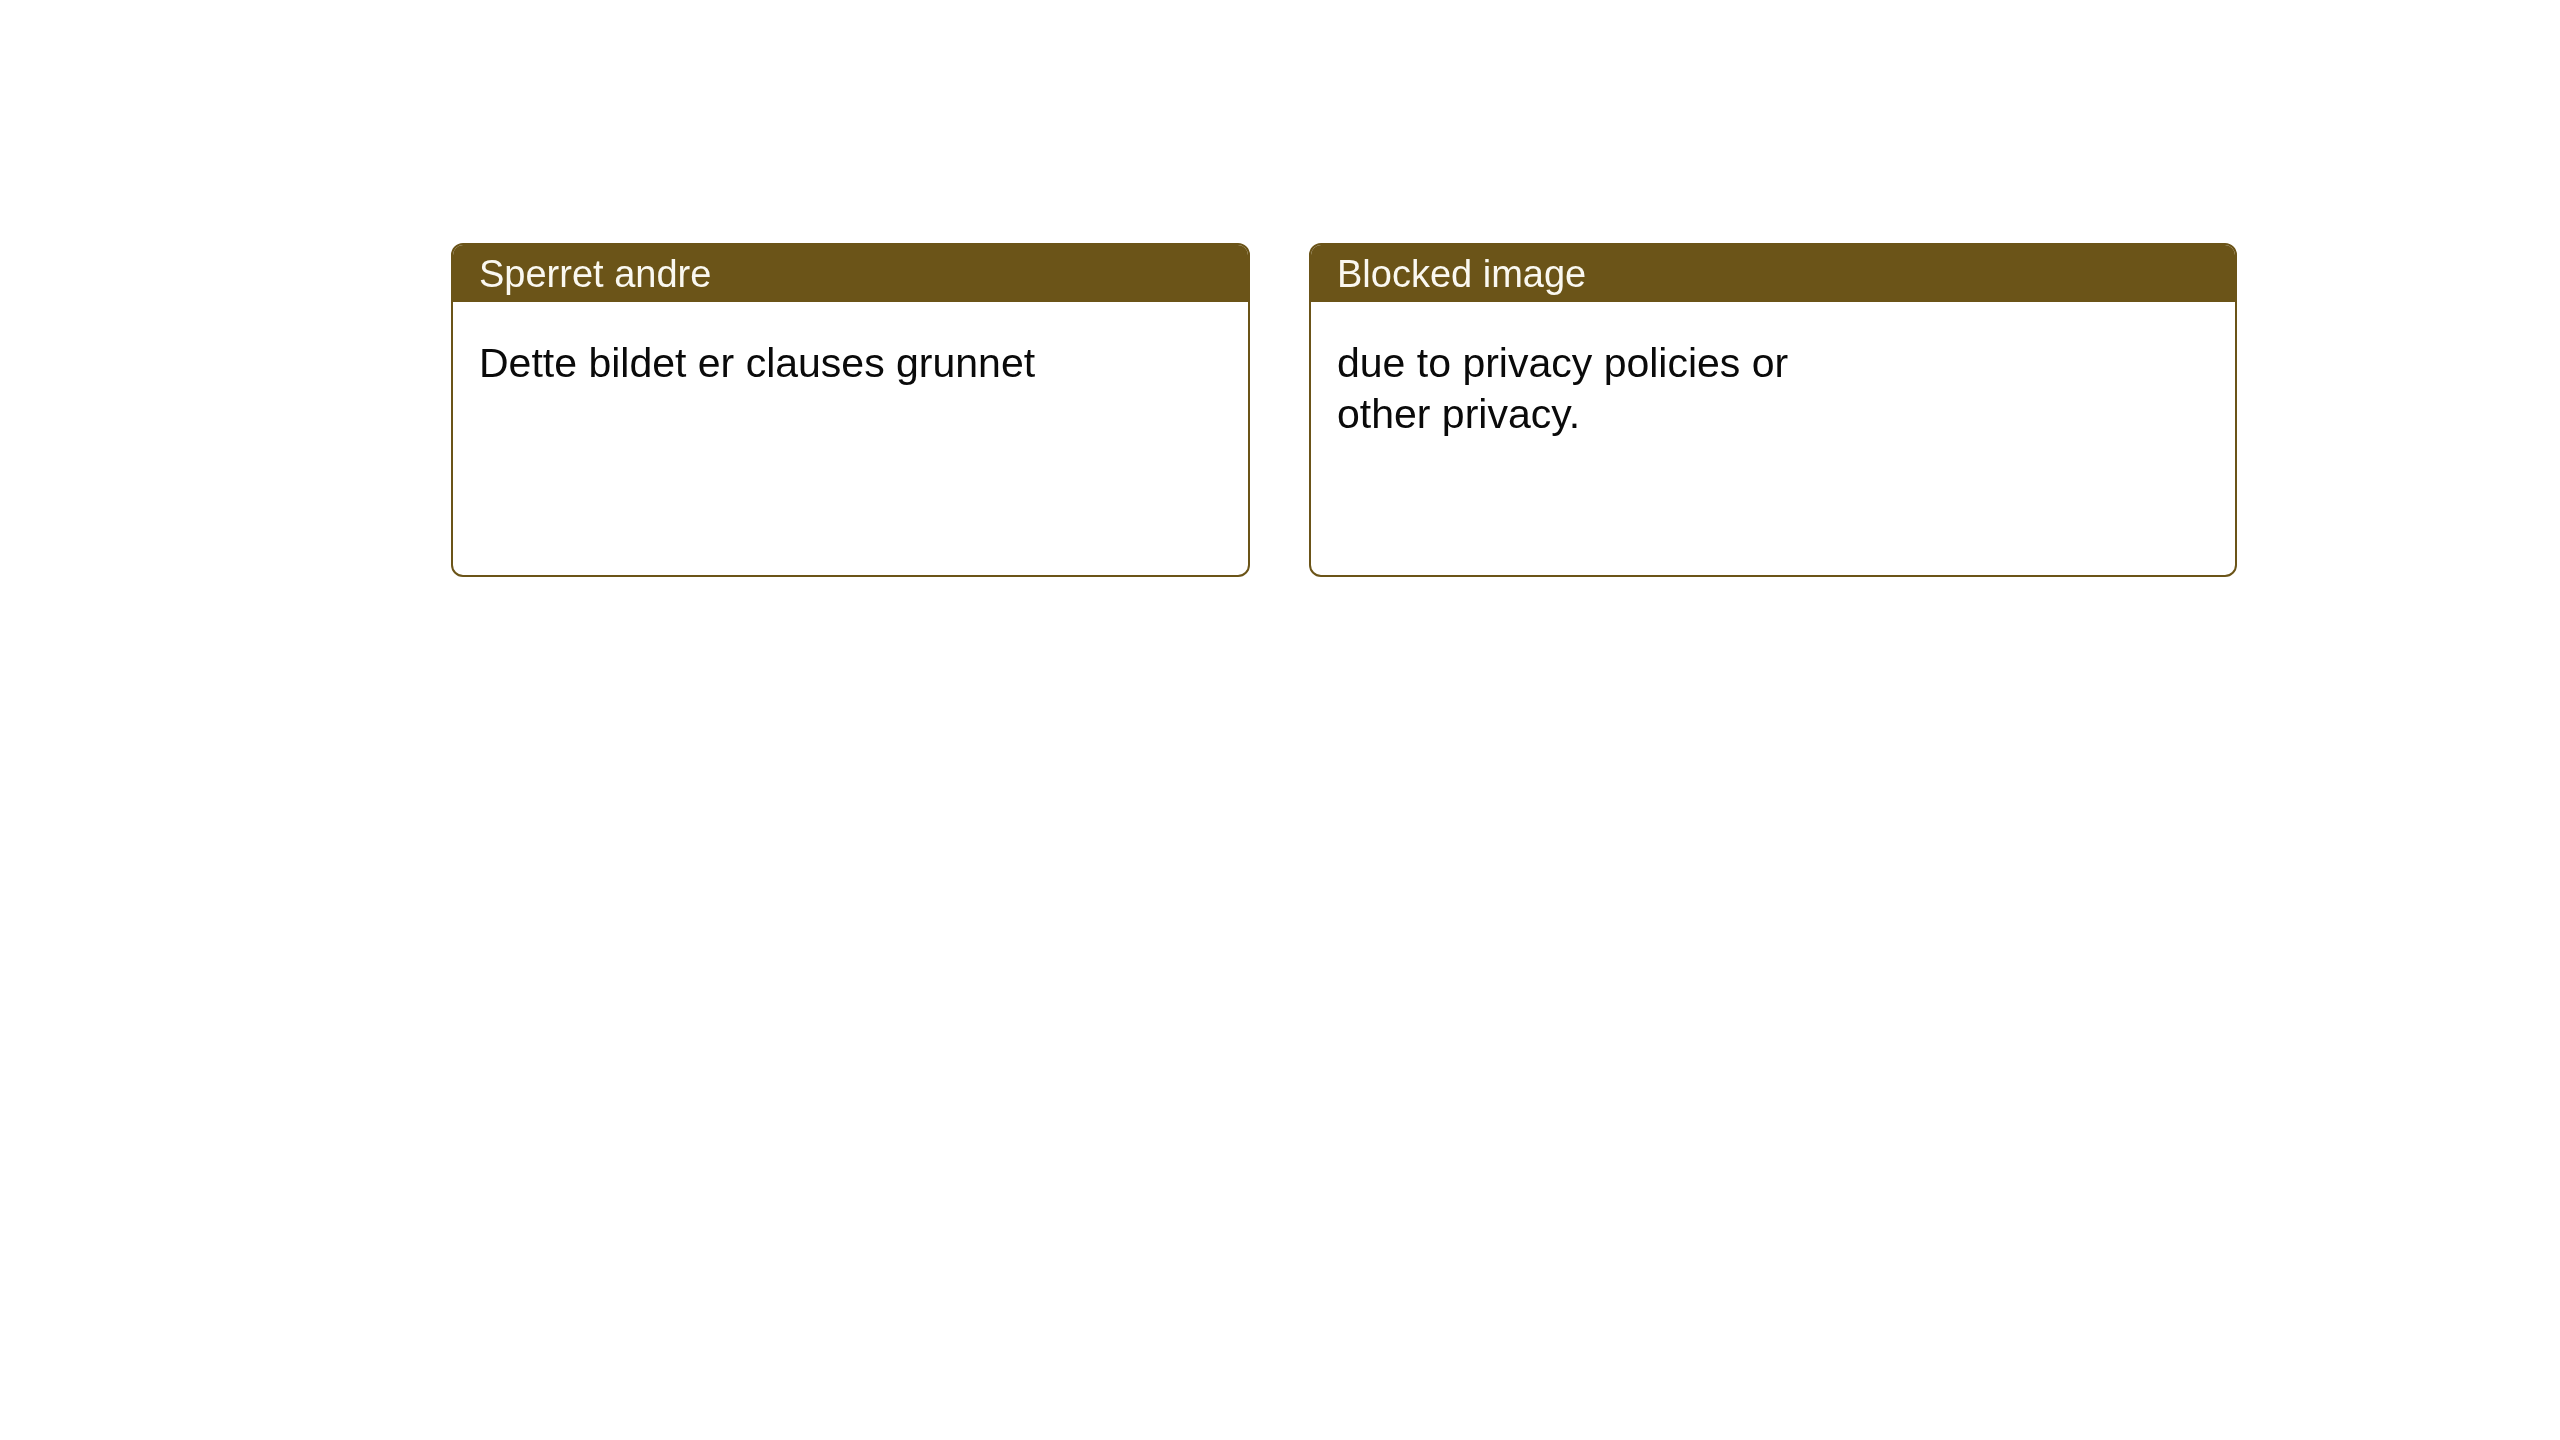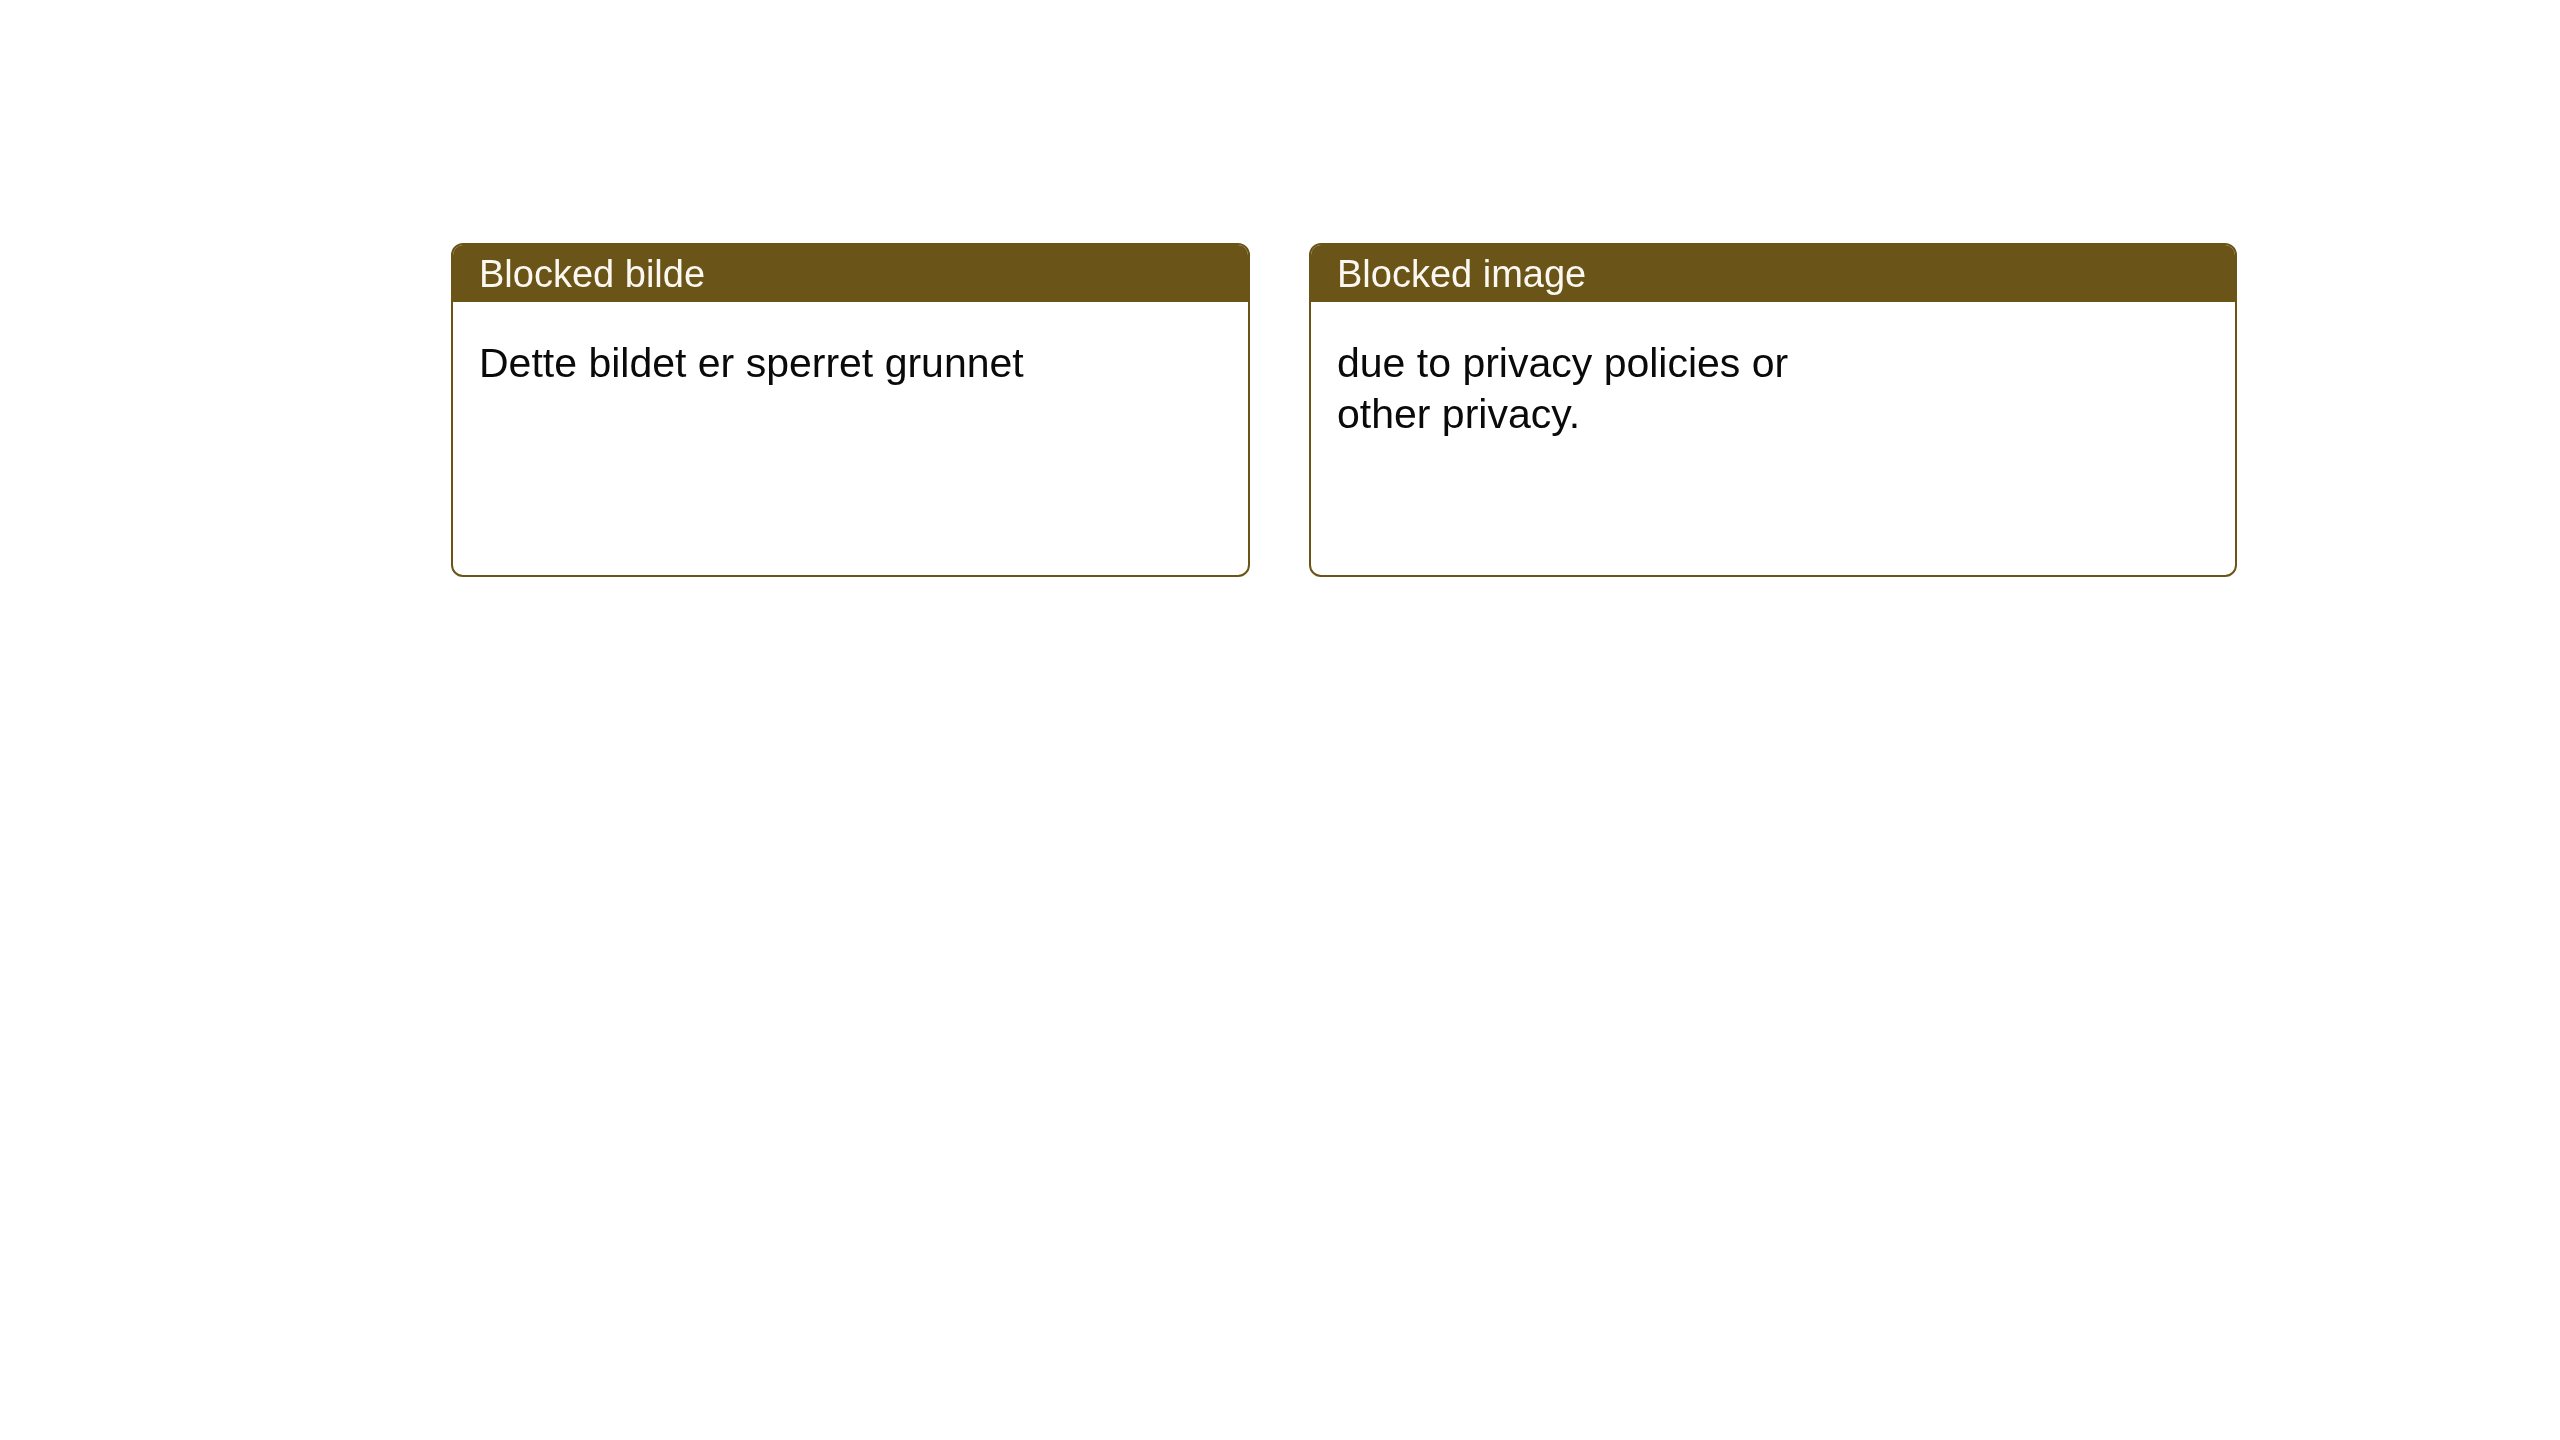--- a/index.html
+++ b/index.html
@@ -55,24 +55,24 @@
   }
   .card-body-line { white-space: nowrap; }
 </style>
 </head>
 <body>
 
 <div class="page">
 
   <div class="card card--left">
     <div class="card-header">
-      <span class="card-title">Blocked bilde</span>
+      <span class="card-title">Sperret andre</span>
     </div>
     <div class="card-body">
-      <div class="card-body-line">Dette bildet er sperret grunnet</div>
+      <div class="card-body-line">Dette bildet er clauses grunnet</div>
     </div>
   </div>
 
   <div class="card card--right">
     <div class="card-header">
       <span class="card-title">Blocked image</span>
     </div>
     <div class="card-body">
       <div class="card-body-line">due to privacy policies or</div>
       <div class="card-body-line">other privacy.</div>

